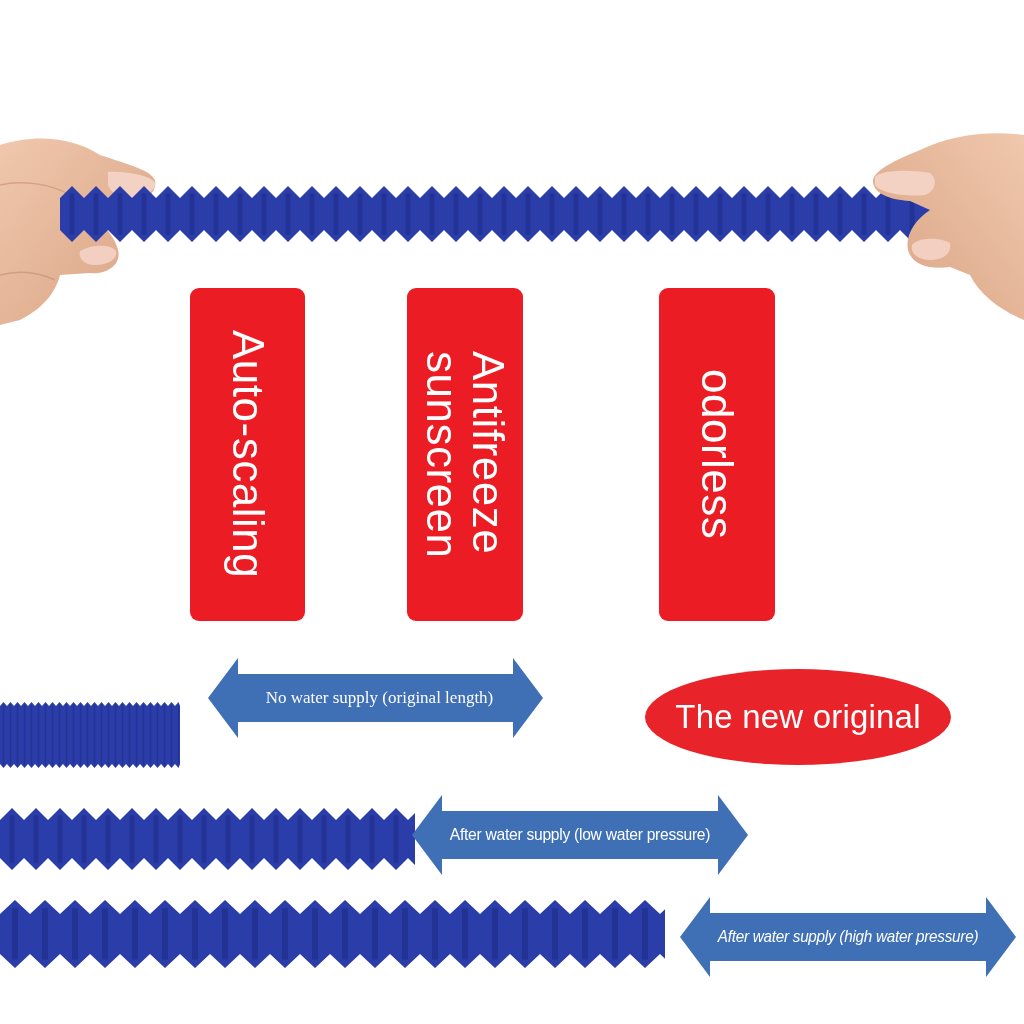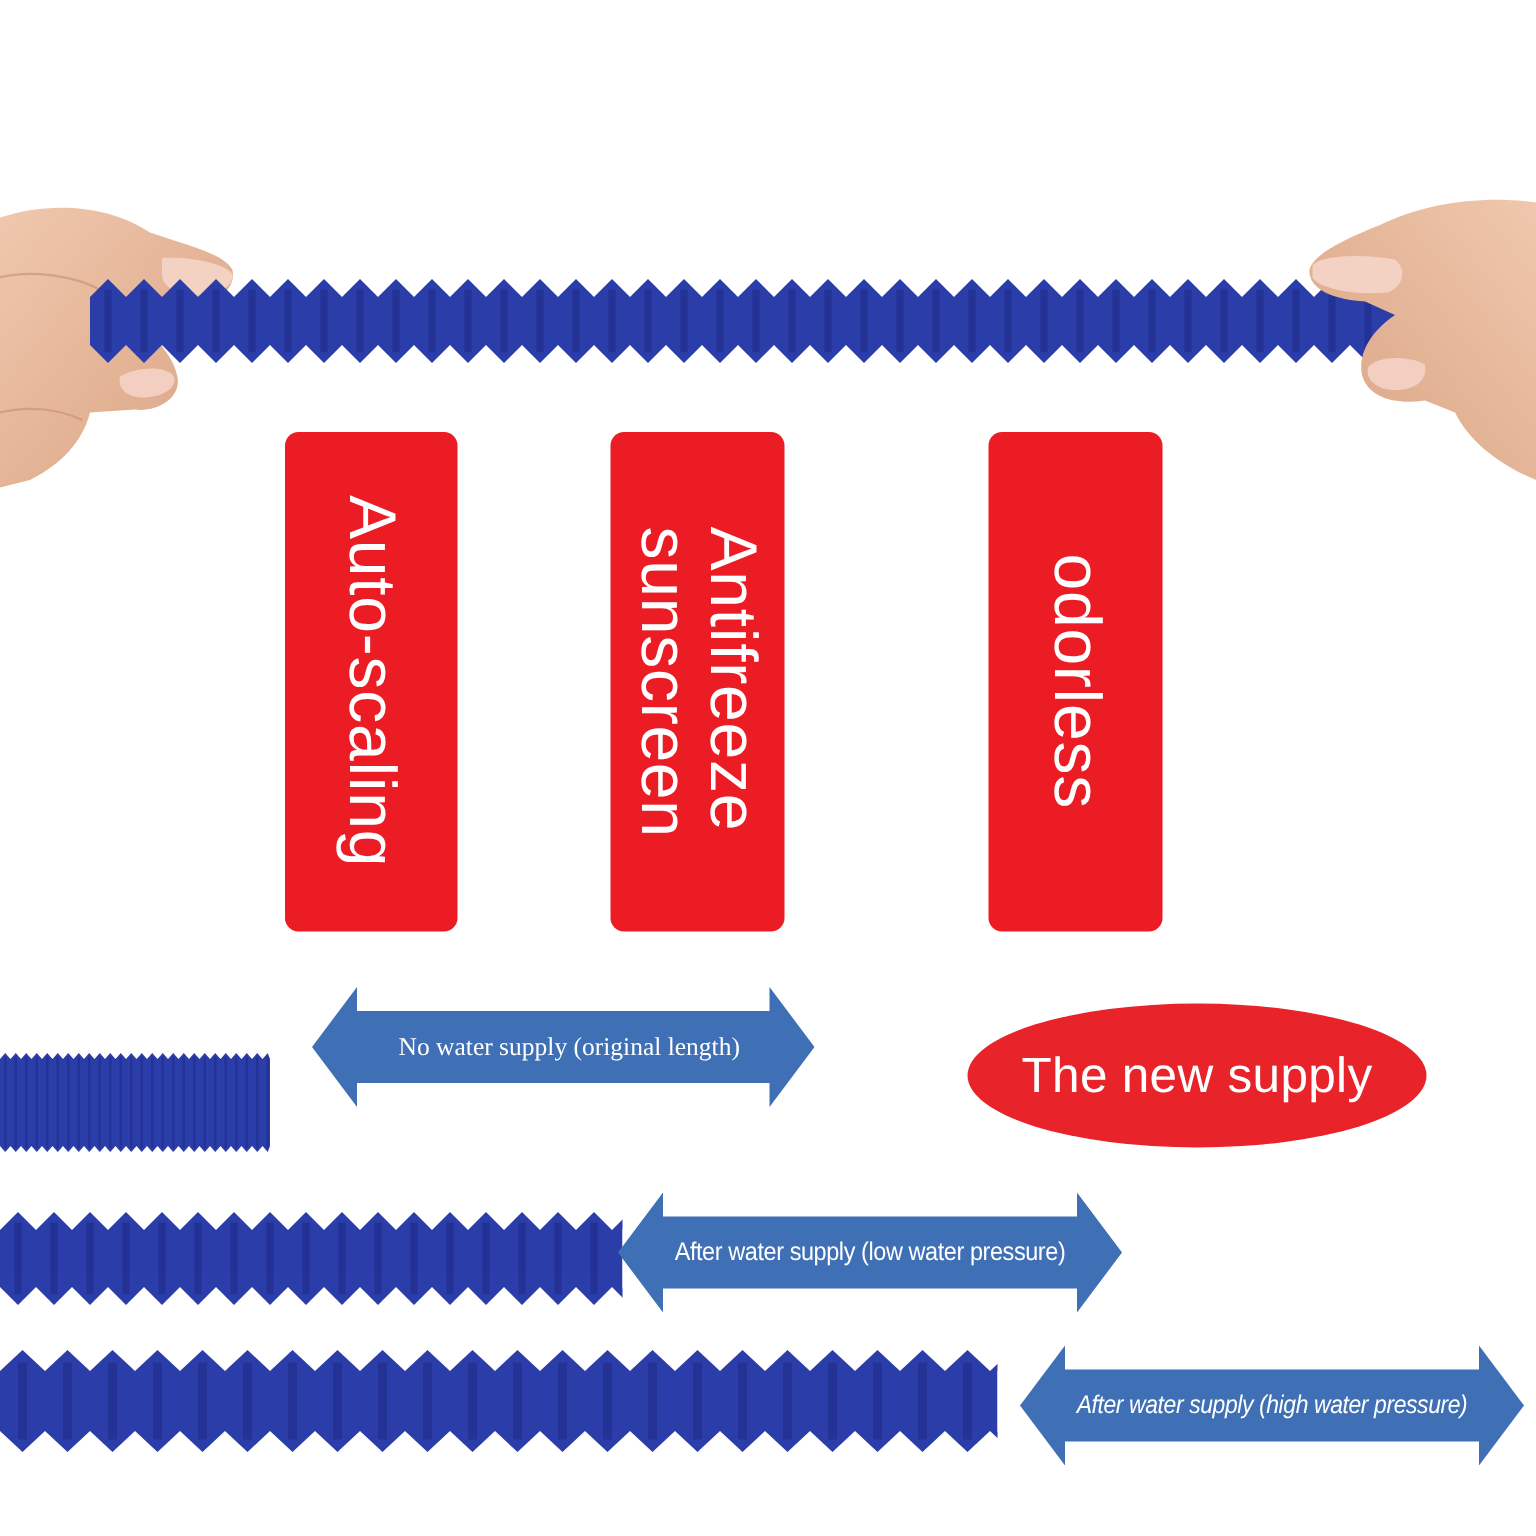--- a/index.html
+++ b/index.html
@@ -111,21 +111,21 @@
   <span class="vt">
     <span class="ln">Antifreeze</span>
     <span class="ln">sunscreen</span>
   </span>
 </div>
 <div class="tag" id="tag3">
   <span class="vt">odorless</span>
 </div>
 
 <div class="upgrade">
-  <span>The new supply</span>
+  <span>The new original</span>
 </div>
 
 <svg class="hose" style="left:0;top:702px" width="180" height="66" id="hose1">
     <path d="M0 4 L3.5 0 L7 4 L10.5 0 L14 4 L17.5 0 L21 4 L24.5 0 L28 4 L31.5 0 L35 4 L38.5 0 L42 4 L45.5 0 L49 4 L52.5 0 L56 4 L59.5 0 L63 4 L66.5 0 L70 4 L73.5 0 L77 4 L80.5 0 L84 4 L87.5 0 L91 4 L94.5 0 L98 4 L101.5 0 L105 4 L108.5 0 L112 4 L115.5 0 L119 4 L122.5 0 L126 4 L129.5 0 L133 4 L136.5 0 L140 4 L143.5 0 L147 4 L150.5 0 L154 4 L157.5 0 L161 4 L164.5 0 L168 4 L171.5 0 L175 4 L178.5 0 L180 4 L180 62 L178.5 66 L175 62 L171.5 66 L168 62 L164.5 66 L161 62 L157.5 66 L154 62 L150.5 66 L147 62 L143.5 66 L140 62 L136.5 66 L133 62 L129.5 66 L126 62 L122.5 66 L119 62 L115.5 66 L112 62 L108.5 66 L105 62 L101.5 66 L98 62 L94.5 66 L91 62 L87.5 66 L84 62 L80.5 66 L77 62 L73.5 66 L70 62 L66.5 66 L63 62 L59.5 66 L56 62 L52.5 66 L49 62 L45.5 66 L42 62 L38.5 66 L35 62 L31.5 66 L28 62 L24.5 66 L21 62 L17.5 66 L14 62 L10.5 66 L7 62 L3.5 66 L0 62 Z" fill="#2b3da8"></path>
     <line x1="3.5" x2="3.5" y1="2.4" y2="63.6" stroke="#1a2580" stroke-width="1.5" opacity="0.45"></line>
     <line x1="10.5" x2="10.5" y1="2.4" y2="63.6" stroke="#1a2580" stroke-width="1.5" opacity="0.45"></line>
     <line x1="17.5" x2="17.5" y1="2.4" y2="63.6" stroke="#1a2580" stroke-width="1.5" opacity="0.45"></line>
     <line x1="24.5" x2="24.5" y1="2.4" y2="63.6" stroke="#1a2580" stroke-width="1.5" opacity="0.45"></line>
     <line x1="31.5" x2="31.5" y1="2.4" y2="63.6" stroke="#1a2580" stroke-width="1.5" opacity="0.45"></line>
     <line x1="38.5" x2="38.5" y1="2.4" y2="63.6" stroke="#1a2580" stroke-width="1.5" opacity="0.45"></line>

